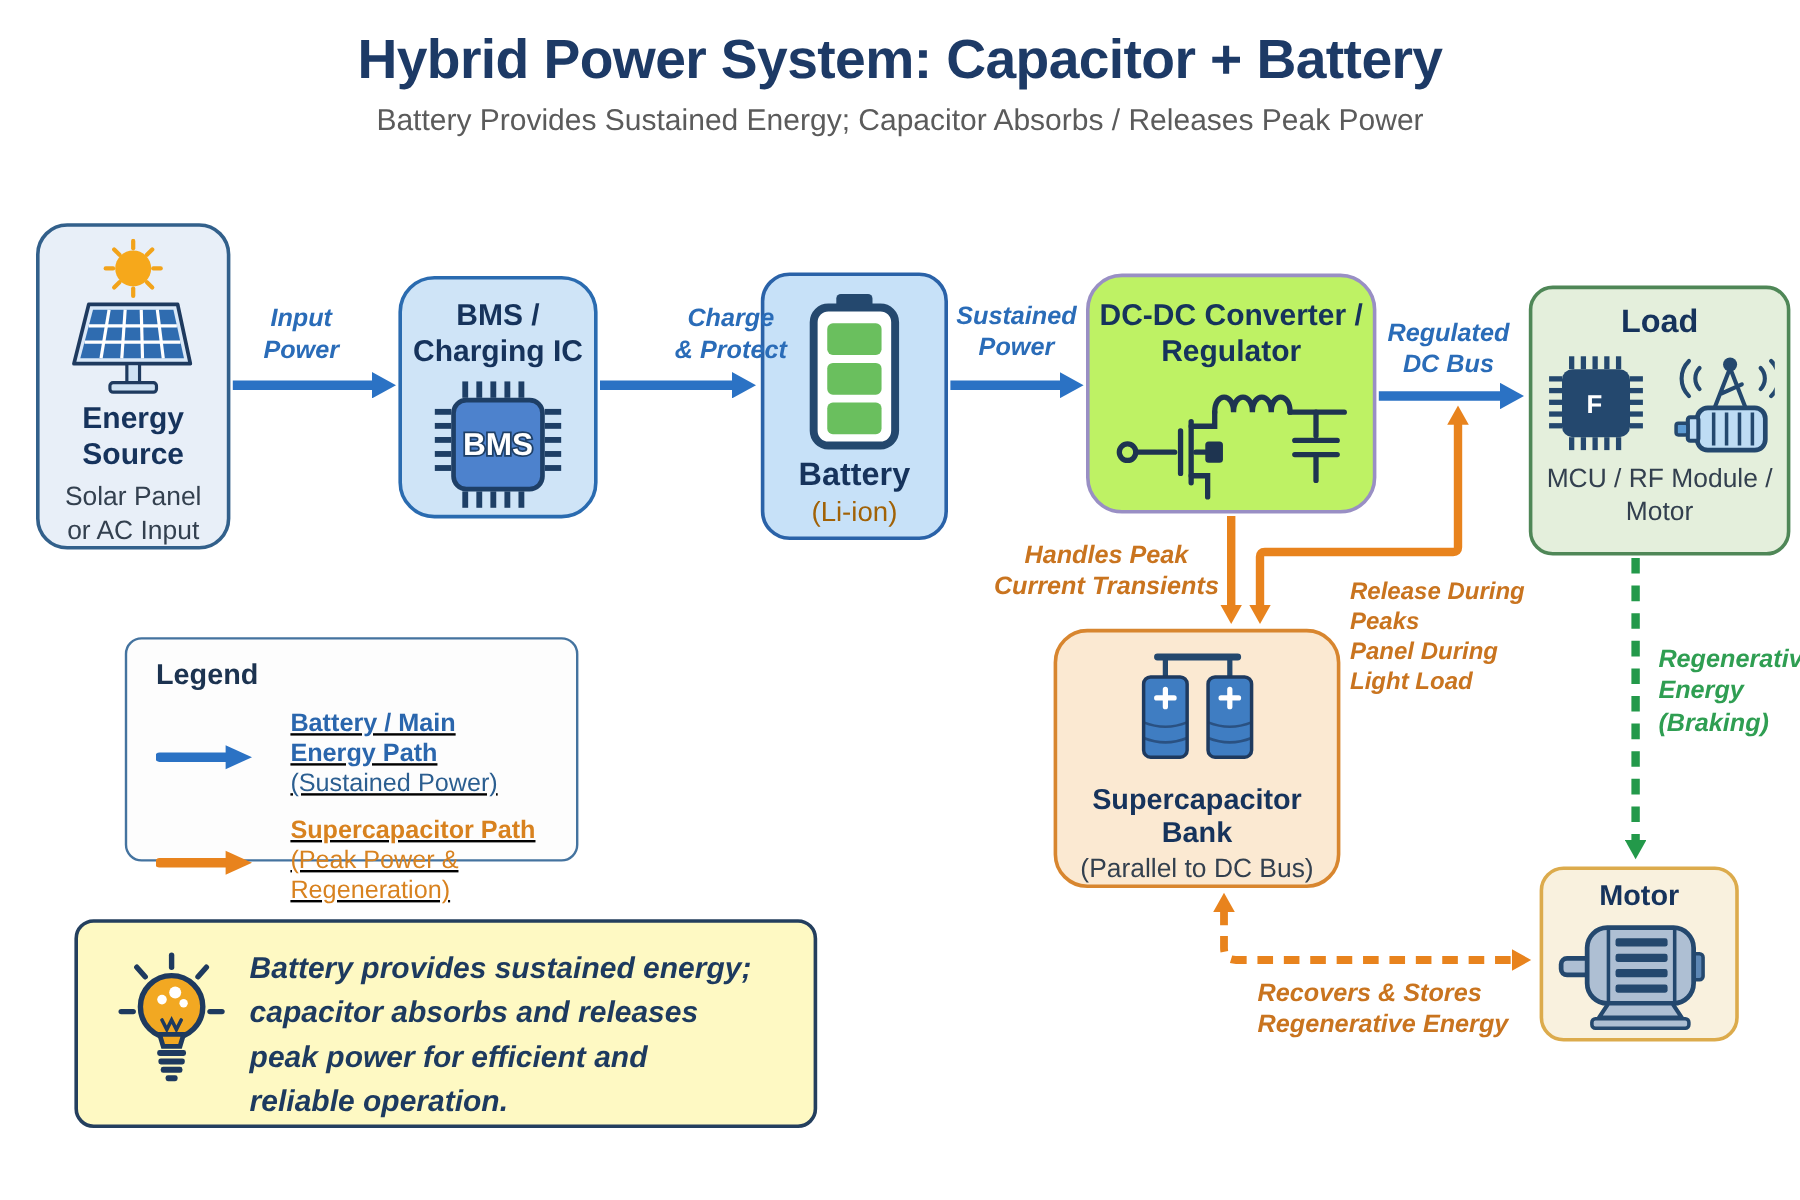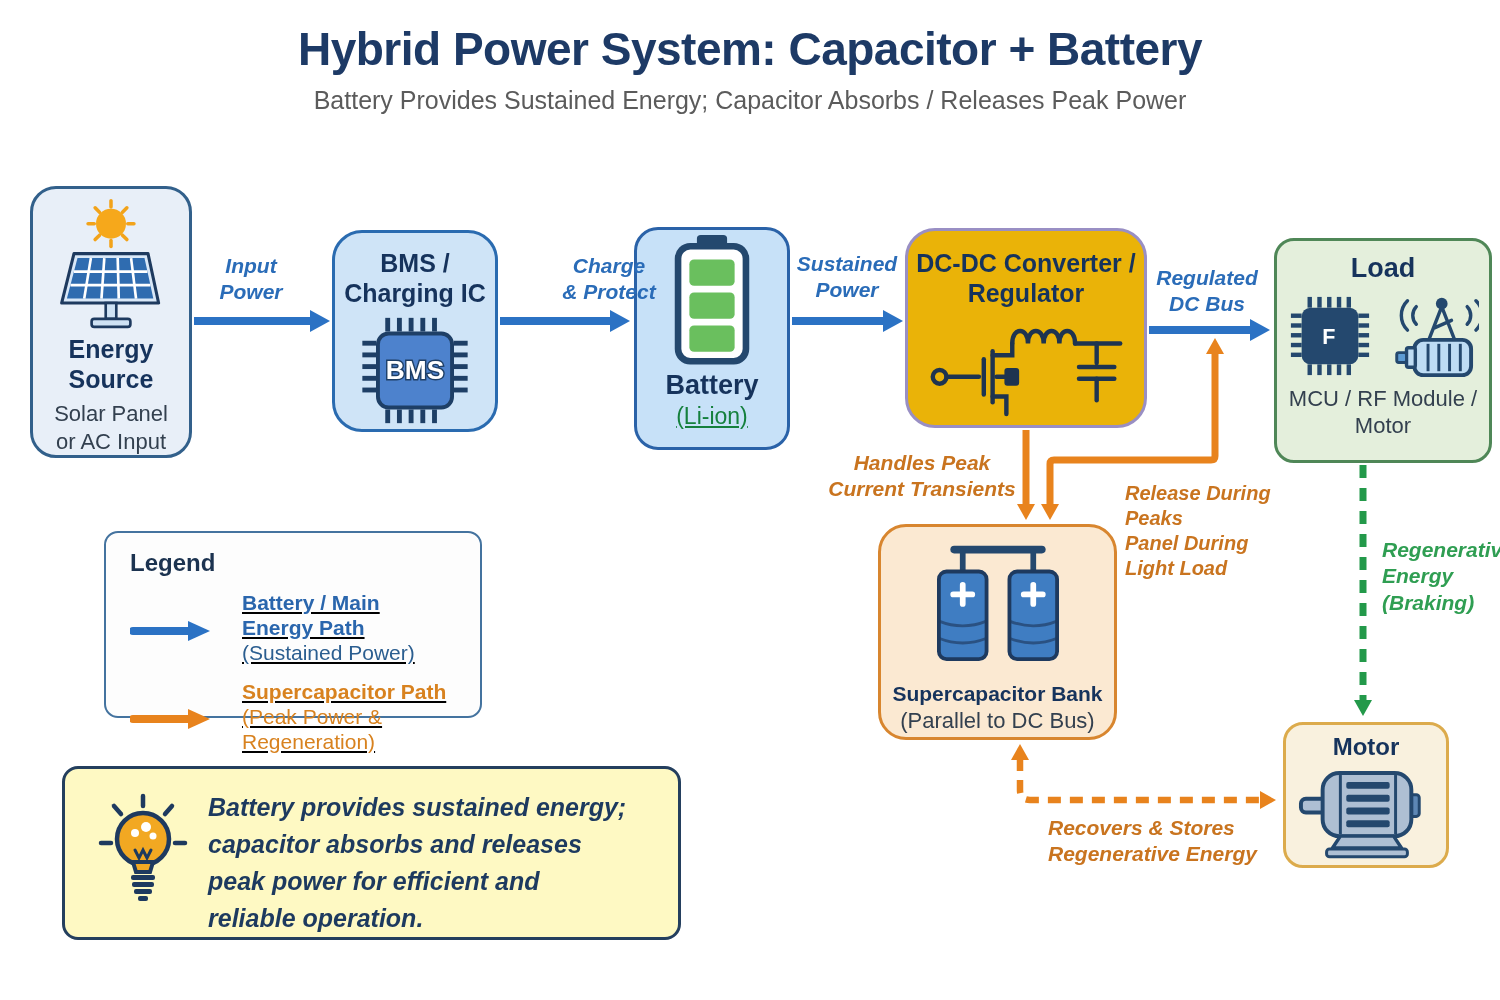--- a/index.html
+++ b/index.html
@@ -27,37 +27,37 @@
   #node-energy { left:30px; top:186px; width:162px; height:272px;
     background:#e8eff8; border:3px solid #32608b; border-radius:26px; padding-top:10px; }
   #node-energy .node-title { font-size:25px; margin-top:2px; }
   #node-energy .node-sub   { font-size:22px; margin-top:6px; }
 
   #node-bms { left:332px; top:230px; width:166px; height:202px;
     background:#cfe4f7; border:3px solid #2a6bb0; border-radius:30px; padding-top:16px; }
   #node-bms .node-title { font-size:25px; }
 
   #node-battery { left:634px; top:227px; width:156px; height:223px;
-    background:#c7e1f8; border:3px solid #2a62a8; border-radius:24px; padding-top:4px; }
+    background:#c7e1f8; border:3px solid #2a62a8; border-radius:24px; padding-top:14px; }
   #node-battery .node-title { font-size:27px; margin-top:4px; }
-  #node-battery .node-sub   { font-size:23px; color:#15803d;text-decoration:underline; }
+  #node-battery .node-sub   { font-size:23px; color:#a16207; }
 
   #node-dcdc { left:905px; top:228px; width:242px; height:200px;
-    background:#eab308; border:3px solid #998fc4; border-radius:30px; padding-top:18px; }
+    background:#bef264; border:3px solid #998fc4; border-radius:30px; padding-top:18px; }
   #node-dcdc .node-title { font-size:25px; }
 
   #node-load { left:1274px; top:238px; width:218px; height:225px;
     background:#e4efdc; border:3px solid #4f8757; border-radius:20px; padding-top:12px; }
   #node-load .node-title { font-size:27px; }
   #node-load .node-sub   { font-size:22px; margin-top:4px;text-align:center; }
   #load-icons { display:flex; align-items:center; gap:8px; margin-top:6px; }
 
   #node-supercap { left:878px; top:524px; width:239px; height:216px;
     background:#fbe9d2; border:3px solid #d8862f; border-radius:28px; padding-top:14px; }
-  #node-supercap .node-title { font-size:21px; margin-top:19px; }
+  #node-supercap .node-title { font-size:24px; margin-top:19px; }
   #node-supercap .node-sub   { font-size:22px; }
 
   #node-motor { left:1283px; top:722px; width:166px; height:146px;
     background:#f9f1de; border:3px solid #dcab4c; border-radius:20px; padding-top:8px; }
   #node-motor .node-title { font-size:24px; }
 
   
   .edge-label { position:absolute; font-weight:700; font-style:italic; font-size:21px; line-height:1.25; }
   .lbl-blue   { color:#2a6cb8; }
   .lbl-orange { color:#c9741f; }

